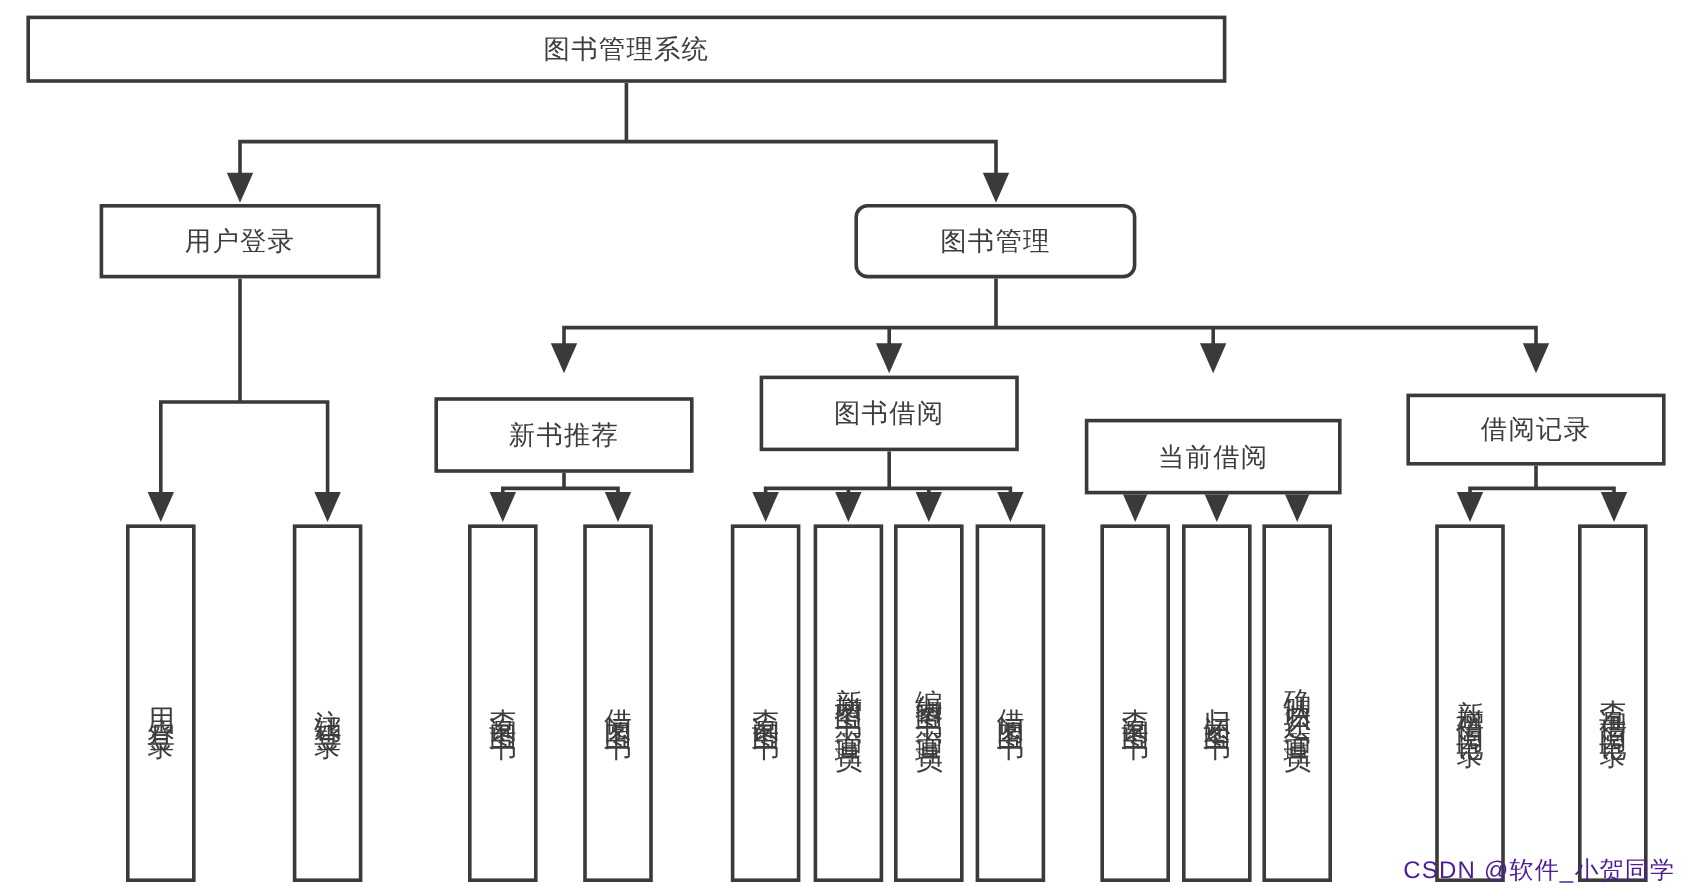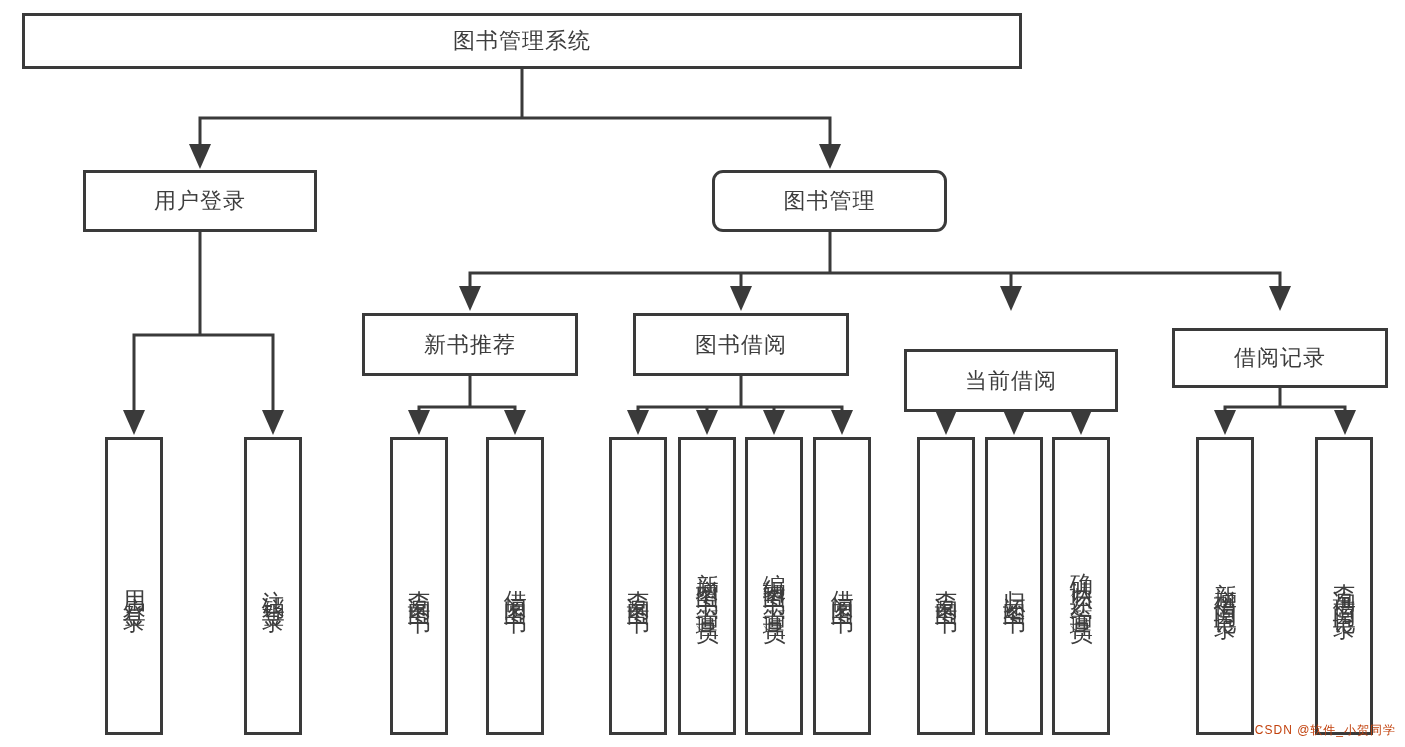--- a/index.html
+++ b/index.html
@@ -42,22 +42,22 @@
   .vtext {
     writing-mode: vertical-rl;
     text-orientation: mixed;
     letter-spacing: 7px;
     line-height: 1.1;
   }
   .watermark {
     position: absolute;
     right: 9px;
     bottom: 8px;
-    font-size: 12px;
-    color: #c2410c;
+    font-size: 20px;
+    color: #4c1d95;
     letter-spacing: 1px;
     white-space: nowrap;
     z-index: 5;
   }
 </style>
 </head>
 <body>
 
 <div class="canvas">
 
@@ -98,21 +98,21 @@
     <span>图书管理系统</span>
   </div>
 
   <div class="node" style="left:83px; top:170px; width:234px; height:62px;">
     <span>用户登录</span>
   </div>
   <div class="node" style="left:712px; top:170px; width:235px; height:62px;border-radius:11px;">
     <span>图书管理</span>
   </div>
 
-  <div class="node" style="left:362px; top:313px; width:216px; height:63px;">
+  <div class="node" style="left:362px; top:331px; width:216px; height:63px;">
     <span>新书推荐</span>
   </div>
   <div class="node" style="left:633px; top:313px; width:216px; height:63px;">
     <span>图书借阅</span>
   </div>
   <div class="node" style="left:904px; top:313px; width:214px; height:63px;margin-top:36px;">
     <span>当前借阅</span>
   </div>
   <div class="node" style="left:1172px; top:328px; width:216px; height:60px;">
     <span>借阅记录</span>

